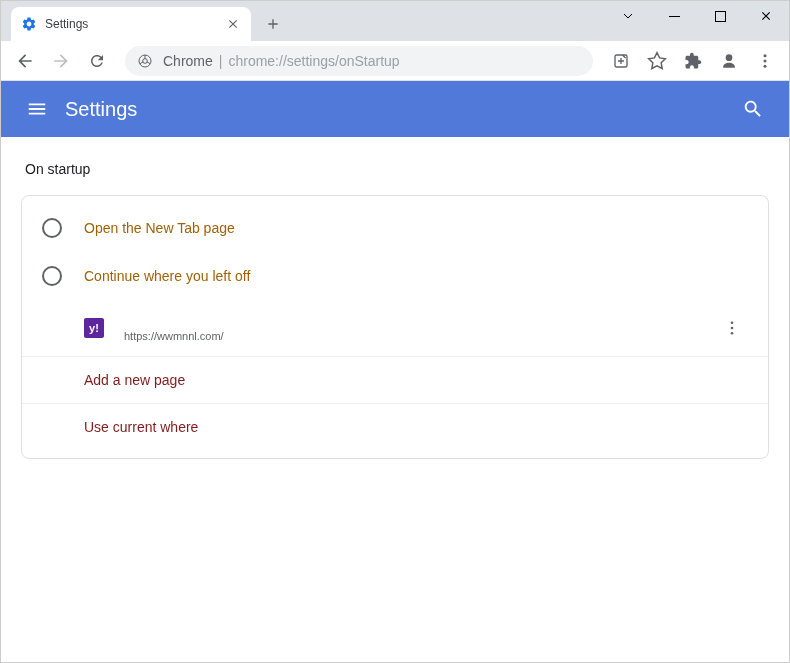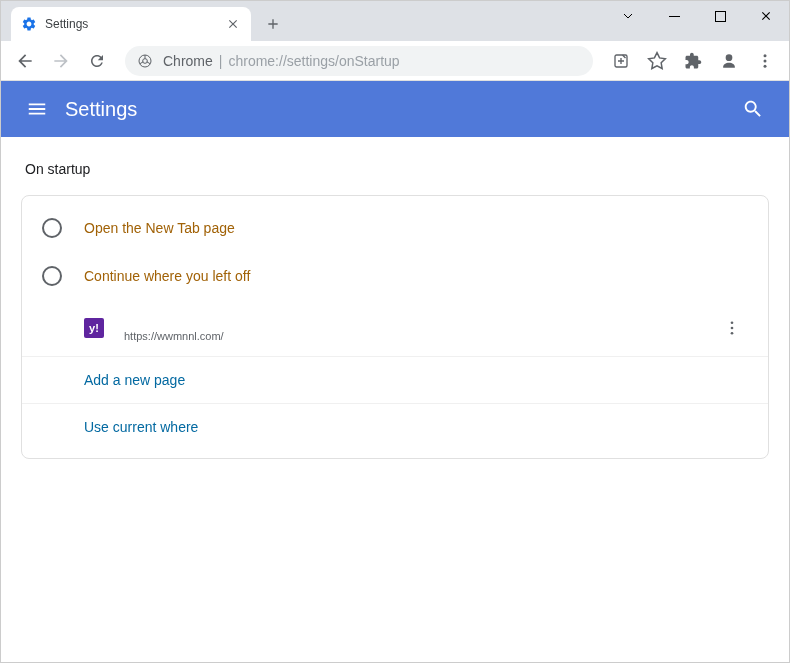--- a/index.html
+++ b/index.html
@@ -40,21 +40,21 @@
     .radio-label { font-size: 14px; color: #a16207; }
     
     .page-entry { display: flex; align-items: center; padding: 12px 20px 12px 62px; }
     .page-favicon { width: 20px; height: 20px; background: #5f259f; margin-right: 20px; display: flex; align-items: center; justify-content: center; color: #fff; font-size: 11px; font-weight: bold; border-radius: 2px; }
     .page-info { flex: 1; }
     .page-title { font-size: 14px; color: #202124; }
     .page-url { font-size: 11px; color: #5f6368; margin-top: 16px; }
     .page-menu { width: 32px; height: 32px; display: flex; align-items: center; justify-content: center; cursor: pointer; color: #5f6368; }
     
     .action-row { padding: 14px 20px 14px 62px; border-top: 1px solid #f0f0f0; cursor: pointer; }
-    .action-link { font-size: 14px; color: #0369a1; }
+    .action-link { font-size: 14px; color: #7f1d1d; }
     
     svg { display: block; }
   </style>
 </head>
 <body>
 
 <div class="titlebar">
   <div class="tab">
     <span class="tab-favicon">
       <svg viewBox="0 0 24 24" width="16" height="16" fill="#1a73e8">

